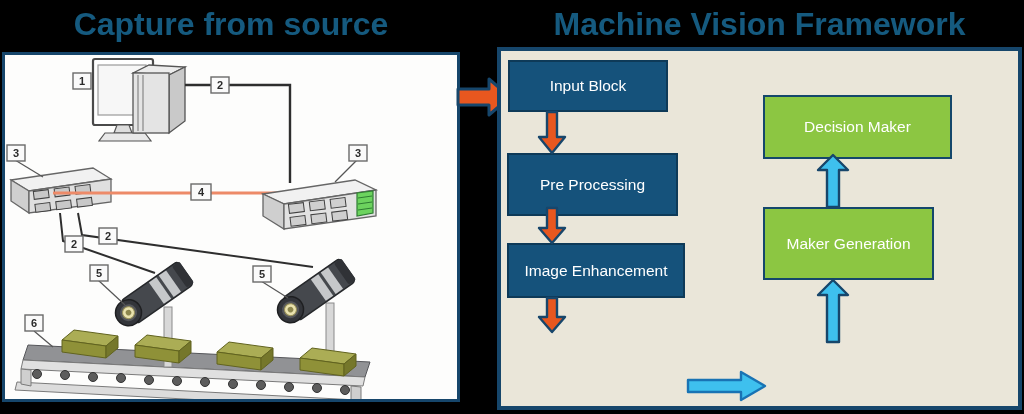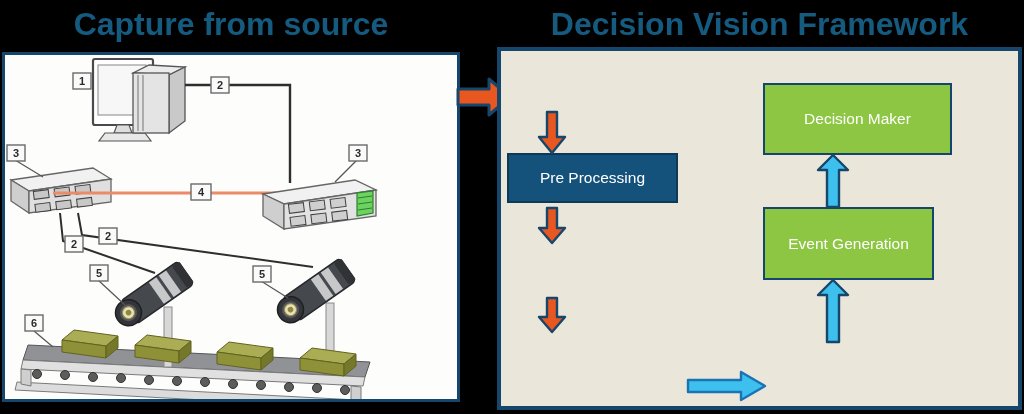--- a/index.html
+++ b/index.html
@@ -13,36 +13,36 @@
   #capture-panel{left:2px;top:52px;width:458px;height:350px;background:#fdfdfc;
                  border:3px solid #16466B;}
   #framework-panel{left:497px;top:47px;width:525px;height:363px;background:#EAE6D9;
                    border:4px solid #16466B;}
   .block{position:absolute;display:flex;align-items:center;justify-content:center;
          color:#fff;font-size:15.5px;text-align:center;box-sizing:border-box;}
   .block span{white-space:pre;}
   .dark{background:#15527B;border:2px solid #0E3A58;}
   .green{background:#8CC642;border:2px solid #14476B;}
   #blk-input{left:7px;top:9px;width:160px;height:52px;}
-  #blk-pre{left:6px;top:102px;width:171px;height:50px;}
+  #blk-pre{left:6px;top:102px;width:171px;height:63px;}
   #blk-enh{left:6px;top:192px;width:178px;height:55px;}
   #blk-feat{left:4px;top:281px;width:183px;height:61px;}
-  #blk-decision{left:262px;top:32px;width:189px;height:72px;}
+  #blk-decision{left:262px;top:44px;width:189px;height:64px;}
   #blk-event{left:262px;top:156px;width:171px;height:73px;}
   #blk-rule{left:264px;top:291px;width:162px;height:64px;}
   #arrow-overlay{position:absolute;left:0;top:0;pointer-events:none;}
   #bridge-arrow{position:absolute;left:456px;top:76px;}
   svg text.callout-n{font-family:"Liberation Sans",sans-serif;font-size:11px;
                      font-weight:bold;fill:#2b2b2b;}
 </style>
 </head>
 <body>
 
 <div class="title" id="title-capture">Capture from source</div>
-<div class="title" id="title-framework">Decision Vision Framework</div>
+<div class="title" id="title-framework">Machine Vision Framework</div>
 
 <div class="panel" id="capture-panel">
   <svg width="452" height="344" viewBox="0 0 452 344">
 
     <g>
       <rect x="88" y="4" width="60" height="66" rx="2" fill="#ffffff" stroke="#4a4a4a" stroke-width="2.2"></rect>
       <rect x="93" y="10" width="48" height="50" fill="#f7f7f7" stroke="#9a9a9a" stroke-width="1.2"></rect>
       <polygon points="112,70 124,70 127,78 109,78" fill="#dddddd" stroke="#555" stroke-width="1.2"></polygon>
       <polygon points="100,78 140,78 146,86 94,86" fill="#e8e8e8" stroke="#555" stroke-width="1.2"></polygon>
     </g>
@@ -212,28 +212,34 @@
       <text class="callout-n" x="29" y="272" text-anchor="middle">6</text>
     </g>
   </svg>
 </div>
 
 <svg id="bridge-arrow" width="58" height="44" viewBox="0 0 58 44">
   <polygon points="2,13 33,13 33,3 54,21 33,39 33,29 2,29" fill="#E8571F" stroke="#16466B" stroke-width="3" stroke-linejoin="round"></polygon>
 </svg>
 
 <div class="panel" id="framework-panel">
+  <div class="block dark" id="blk-input">
+    <span>Input Block</span>
+  </div>
   <div class="block dark" id="blk-pre">
     <span>Pre Processing</span>
   </div>
+  <div class="block dark" id="blk-enh">
+    <span>Image Enhancement</span>
+  </div>
   <div class="block green" id="blk-decision">
     <span>Decision Maker</span>
   </div>
   <div class="block green" id="blk-event">
-    <span>Event Generation</span>
+    <span>Maker Generation</span>
   </div>
 
   <svg id="arrow-overlay" width="517" height="355" viewBox="0 0 517 355">
 
     <path d="M46,61 L46,86 L38,86 L51,102 L64,86 L56,86 L56,61 Z" fill="#E8571F" stroke="#17466B" stroke-width="2.4" stroke-linejoin="round"></path>
     <path d="M46,157 L46,177 L38,177 L51,192 L64,177 L56,177 L56,157 Z" fill="#E8571F" stroke="#17466B" stroke-width="2.4" stroke-linejoin="round"></path>
     <path d="M46,247 L46,266 L38,266 L51,281 L64,266 L56,266 L56,247 Z" fill="#E8571F" stroke="#17466B" stroke-width="2.4" stroke-linejoin="round"></path>
 
     <path d="M187,329 L240,329 L240,321 L264,335 L240,349 L240,341 L187,341 Z" fill="#3EC0EE" stroke="#1973B4" stroke-width="2.4" stroke-linejoin="round"></path>
 

